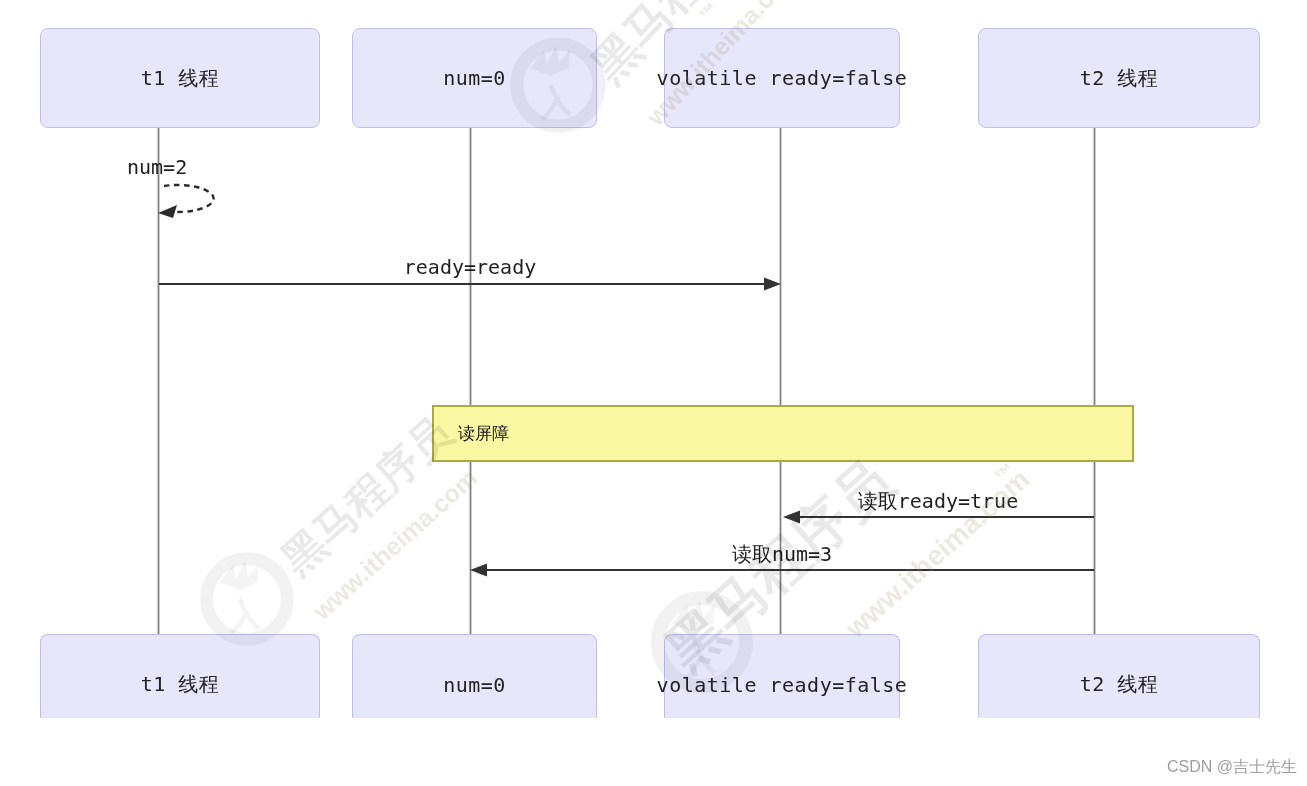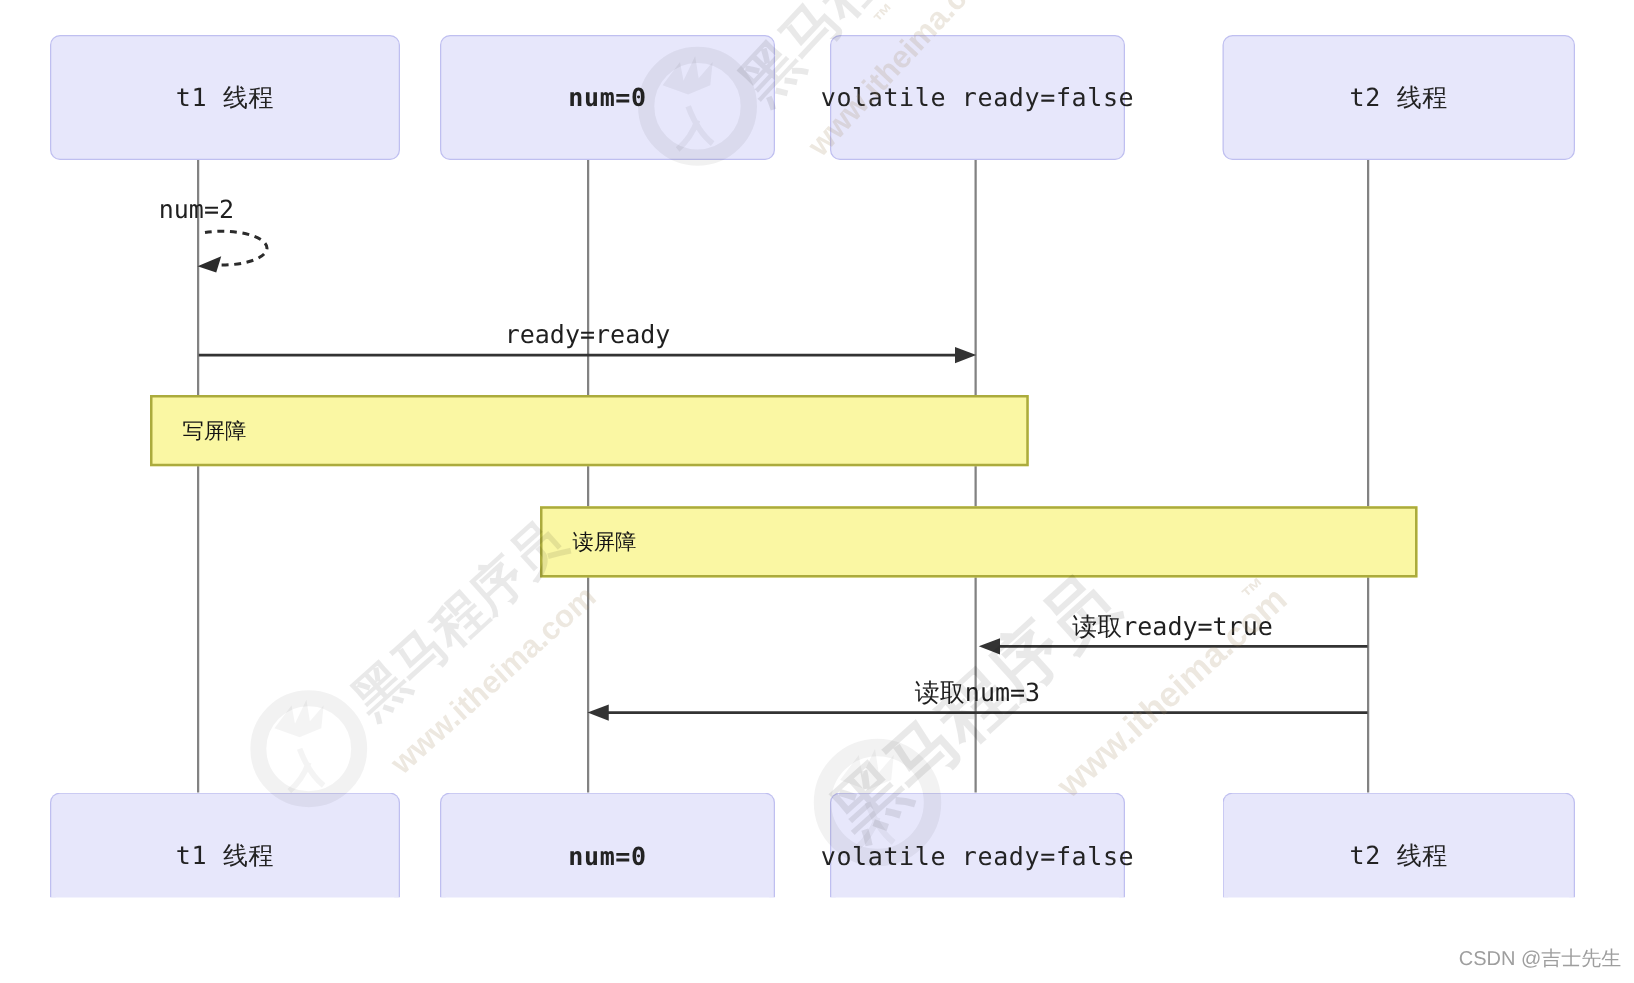--- a/index.html
+++ b/index.html
@@ -16,21 +16,21 @@
     font-size:20px; color:#232323; letter-spacing:0.5px;
     white-space:nowrap;
   }
   .pbox.top { top:28px; height:100px; }
   .pbox.bottom {
     top:634px; height:84px;
     border-bottom:none; border-radius:8px 8px 0 0;
     padding-top:16px;
   }
   .p1 { left:40px;  width:280px; }
-  .p2 { left:352px; width:268px;font-weight:bold; }
+  .p2 { left:352px; width:245px; }
   .p3 { left:664px; width:236px; }
   .p4 { left:978px; width:282px; }
   
   .linelayer { position:absolute; left:0; top:0; z-index:1; }
   .pbox { z-index:2; }
   
   .barrier {
     position:absolute; box-sizing:border-box; z-index:3;
     background:#faf7a3; border:2px solid #abab3d;
     display:flex; align-items:center;
@@ -100,23 +100,20 @@
   <div class="pbox top p1">t1 线程</div>
   <div class="pbox top p2">num=0</div>
   <div class="pbox top p3">volatile ready=false</div>
   <div class="pbox top p4">t2 线程</div>
 
   <div class="pbox bottom p1">t1 线程</div>
   <div class="pbox bottom p2">num=0</div>
   <div class="pbox bottom p3">volatile ready=false</div>
   <div class="pbox bottom p4">t2 线程</div>
 
-  <div class="barrier write">
-    <span>写屏障</span>
-  </div>
   <div class="barrier read">
     <span>读屏障</span>
   </div>
 
   <div class="mlabel lbl-num2">num=2</div>
   <div class="mlabel centered lbl-ready">ready=ready</div>
   <div class="mlabel centered lbl-readready">读取ready=true</div>
   <div class="mlabel centered lbl-readnum">读取num=3</div>
 
   <div class="wm" style="left:0;top:0;width:1307px;height:786px;">

